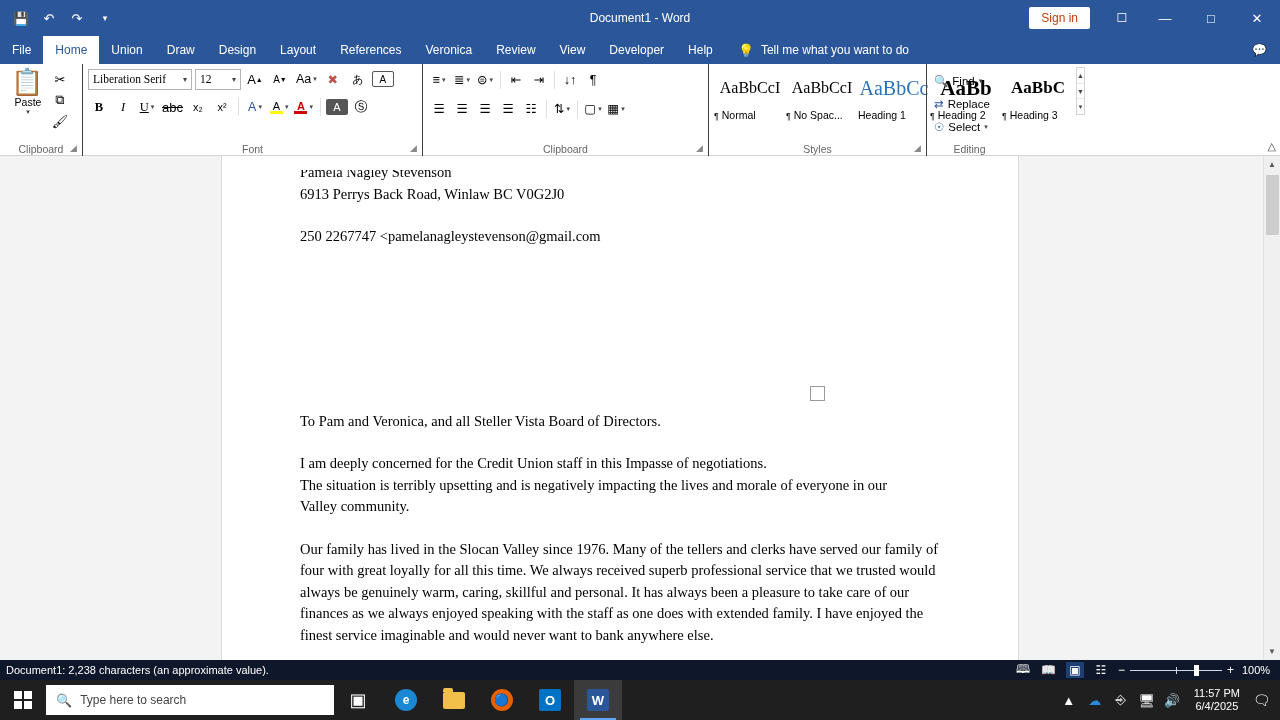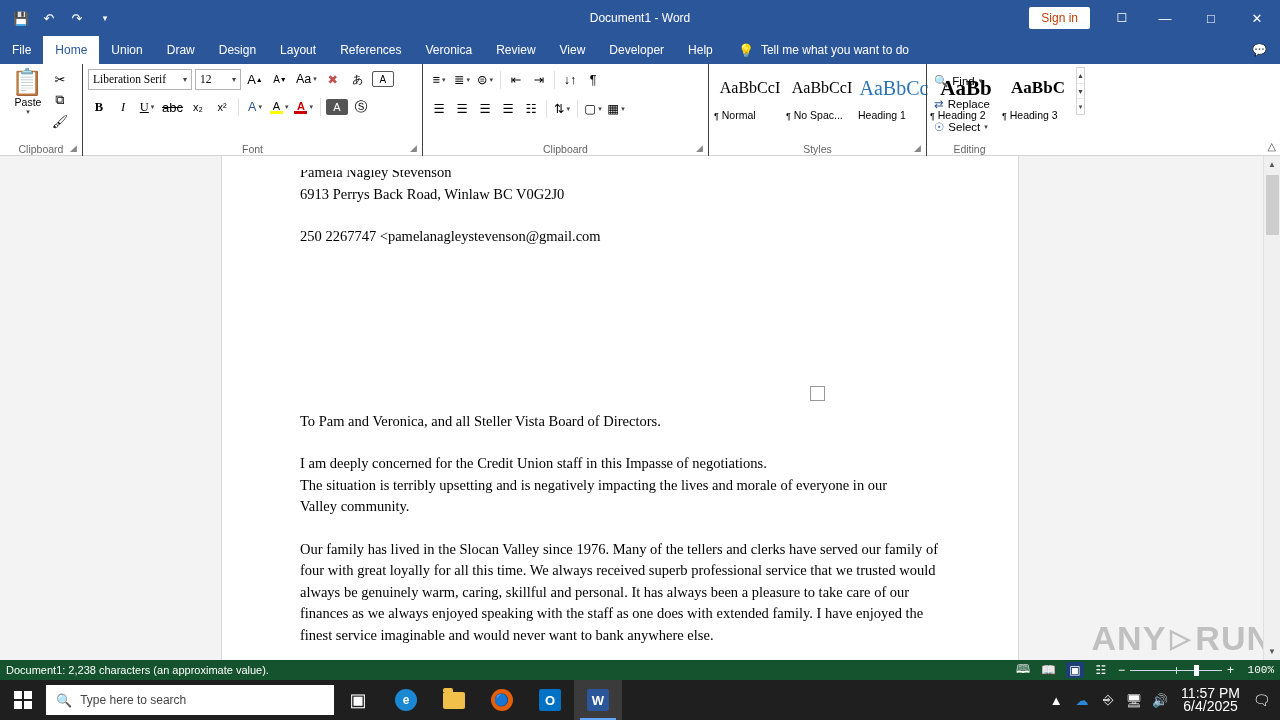--- a/index.html
+++ b/index.html
@@ -158,33 +158,33 @@
   .vscroll {
     position:absolute; right:0; top:0; width:17px; bottom:0; background:#f0f0f0;
     border-left:1px solid #e0e0e0; display:flex; flex-direction:column; align-items:center;
   }
   .vs-btn { width:17px; height:17px; display:flex; align-items:center; justify-content:center; font-size:8px; color:#555; }
   .vs-thumb { width:13px; height:60px; background:#cdcdcd; margin:2px 0; border-radius:1px; }
   .vs-spacer { flex:1; }
 
   
   .statusbar {
-    height:20px; flex:0 0 20px; background:#14532d; color:#fff;
+    height:20px; flex:0 0 20px; background:#0f172a; color:#fff;
     display:flex; align-items:center; font-size:11px; padding:0 6px;
   }
   .sb-left { }
   .sb-right { margin-left:auto; display:flex; align-items:center; gap:8px; }
   .view-ico { width:18px; height:16px; display:flex; align-items:center; justify-content:center; font-size:12px; }
   .view-ico.active { background:#1e3f73; }
   .zoom-slider { display:flex; align-items:center; gap:5px; }
   .zs-track { width:92px; height:1px; background:#cfd9e8; position:relative; }
   .zs-tick { position:absolute; top:-3px; width:1px; height:7px; background:#cfd9e8; left:50%; }
   .zs-thumb { position:absolute; top:-5px; left:64px; width:5px; height:11px; background:#fff; }
   .zs-btn { font-size:12px; line-height:12px; }
-  .zoom-pct { width:32px; text-align:right;font-family:Liberation Mono, monospace; }
+  .zoom-pct { width:32px; text-align:left; }
 
   
   .taskbar {
     height:40px; flex:0 0 40px; background:#1f1f1f; display:flex; align-items:center; color:#fff;
   }
   .start { width:46px; height:40px; display:flex; align-items:center; justify-content:center; }
   .win-logo { display:grid; grid-template-columns:8px 8px; grid-template-rows:8px 8px; gap:2px; }
   .win-logo i { background:#fff; display:block; }
   .search-box {
     width:288px; height:30px; background:#fff; color:#444; display:flex; align-items:center;
@@ -192,21 +192,21 @@
   }
   .search-box .mag { font-size:13px; color:#333; }
   .tb-item { width:48px; height:40px; display:flex; align-items:center; justify-content:center; position:relative; }
   .tb-item.active { background:#3b3b3b; }
   .tb-item.active::after {
     content:""; position:absolute; bottom:0; left:6px; right:6px; height:2px; background:#60a5fa;
   }
   .ico-task { font-size:18px; }
   .tray { margin-left:auto; display:flex; align-items:center; gap:0; padding-right:4px; }
   .tray-ico { width:26px; height:40px; display:flex; align-items:center; justify-content:center; font-size:13px; }
-  .clock { text-align:center; font-size:14px; line-height:13px; padding:0 8px; }
+  .clock { text-align:center; font-size:11px; line-height:13px; padding:0 8px; }
   .action-center { width:28px; height:40px; display:flex; align-items:center; justify-content:center; font-size:14px; }
 
   
   .circ { width:22px; height:22px; border-radius:50%; display:flex; align-items:center; justify-content:center; font-size:12px; font-weight:bold; color:#fff; }
   .folder { width:22px; height:17px; background:#f0c04a; border-radius:2px; position:relative; }
   .folder::before { content:""; position:absolute; top:-4px; left:0; width:10px; height:4px; background:#f0c04a; border-radius:2px 2px 0 0; }
   .sq { width:22px; height:22px; display:flex; align-items:center; justify-content:center; font-size:13px; font-weight:bold; color:#fff; border-radius:2px; }
 </style>
 </head>
 <body>
@@ -455,25 +455,20 @@
         <div class="sp-gap"></div>
         <p class="ptext">I am deeply concerned for the Credit Union staff in this Impasse of negotiations.</p>
         <p class="ptext">The situation is terribly upsetting and is negatively impacting the lives and morale of everyone in our</p>
         <p class="ptext">Valley community.</p>
         <div class="sp-gap"></div>
         <p class="ptext">Our family has lived in the Slocan Valley since 1976. Many of the tellers and clerks have served our family of four with great loyally for all this time. We always received superb professional service that we trusted would always be genuinely warm, caring, skillful and personal. It has always been a pleasure to take care of our finances as we always enjoyed speaking with the staff as one does with extended family. I have enjoyed the finest service imaginable and would never want to bank anywhere else.</p>
       </div>
     </div>
     <div class="checkbox-float"></div>
 
-    <div class="watermark">
-      <span>ANY</span>
-      <span class="wm-tri">▷</span>
-      <span>RUN</span>
-    </div>
 
     <div class="vscroll">
       <div class="vs-btn">▲</div>
       <div class="vs-thumb"></div>
       <div class="vs-spacer"></div>
       <div class="vs-btn">▼</div>
     </div>
   </div>
 
   <div class="statusbar">

